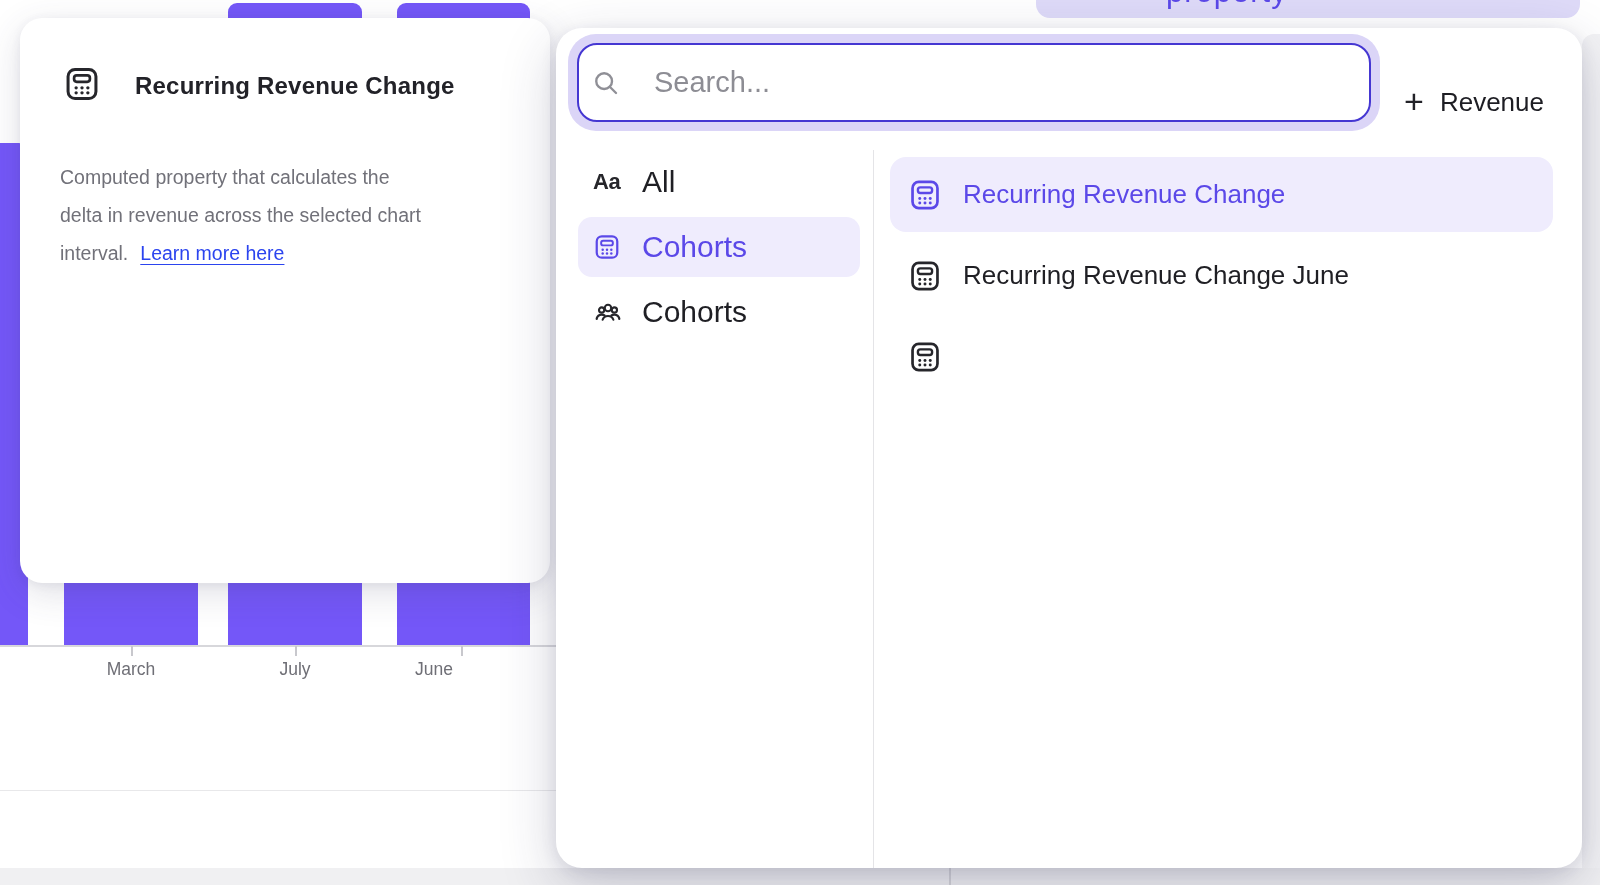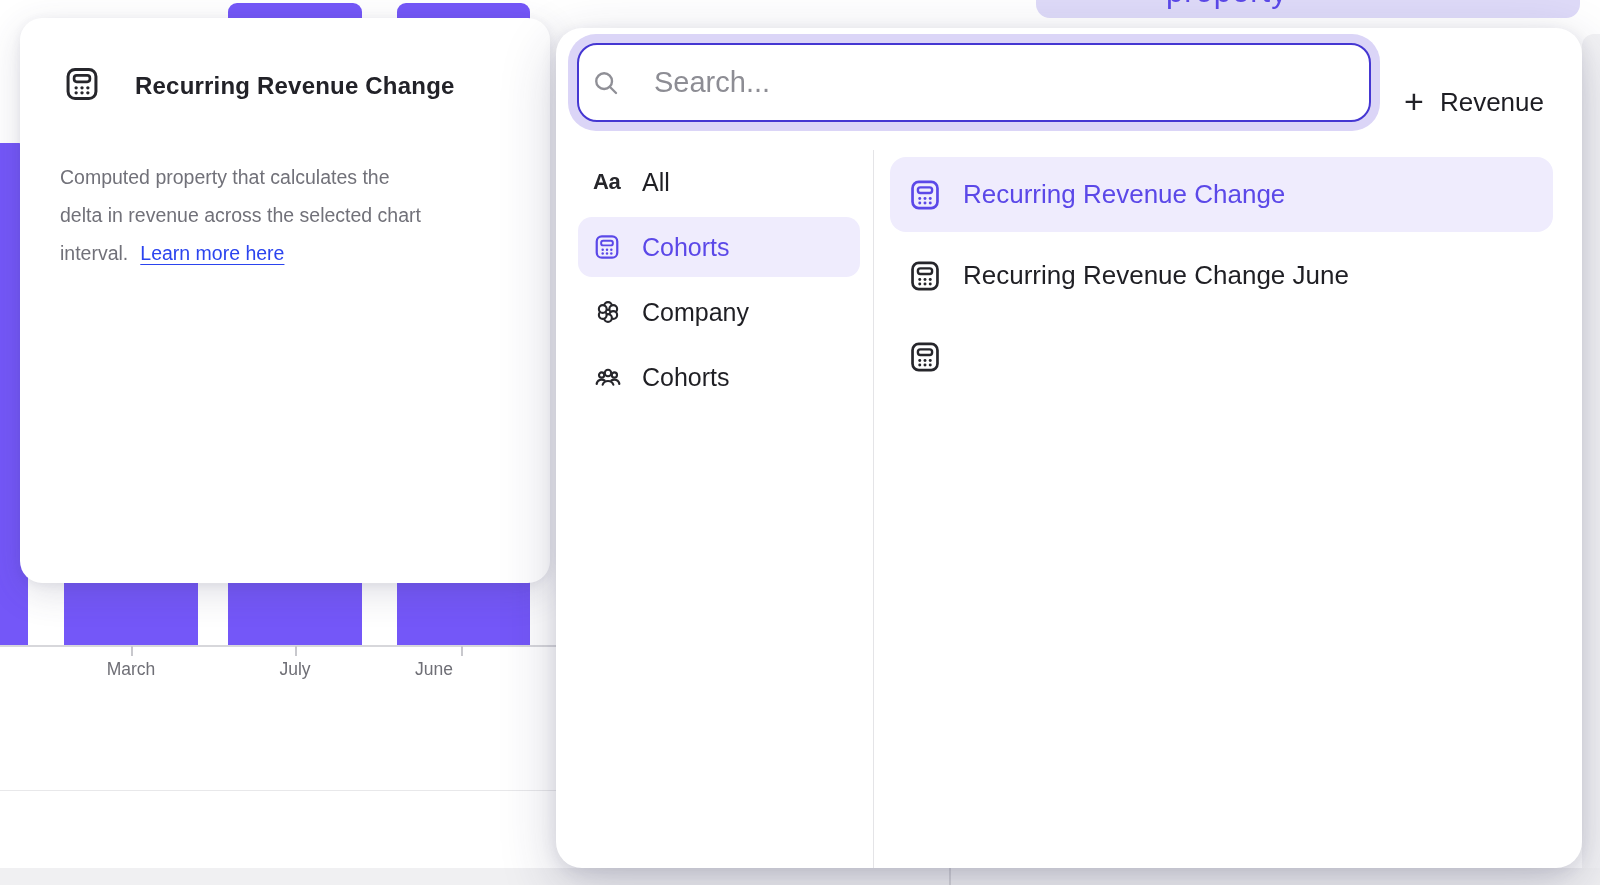--- a/index.html
+++ b/index.html
@@ -74,21 +74,21 @@
   .create-label { font-size:26px; font-weight:500; color:#1d1d23; }
 
   .cat-list { position:absolute; left:22px; top:124px; width:282px; }
   .cat-row { height:60px; border-radius:14px; display:flex; align-items:center;
              padding-left:15px; gap:19px; margin-bottom:5px; cursor:pointer; }
   .cat-row.selected { background:#efecfd; }
   .cat-icon { width:30px; height:30px; display:flex; align-items:center; justify-content:flex-start;
               color:#26262b; flex:0 0 auto; }
   .cat-row.selected .cat-icon { color:#5b48e8; }
   .aa-glyph { font-size:22px; font-weight:600; color:#26262b; letter-spacing:-0.5px; }
-  .cat-label { font-size:25px; color:#1f1f24; }
+  .cat-label { font-size:30px; color:#1f1f24; }
   .cat-row.selected .cat-label { color:#5b48e8; }
 
   .v-divider { position:absolute; left:317px; top:122px; bottom:0; width:1px; background:#e4e4e7; }
 
   .result-list { position:absolute; left:334px; top:129px; width:663px; }
   .result-row { height:75px; border-radius:16px; display:flex; align-items:center;
                 padding-left:18px; gap:21px; margin-bottom:6px; cursor:pointer; }
   .result-row.selected { background:#efecfd; }
   .result-icon { width:34px; height:34px; color:#26262b; flex:0 0 auto; }
   .result-row.selected .result-icon { color:#5b48e8; }
@@ -177,33 +177,20 @@
       <div class="cat-row selected">
         <span class="cat-icon">
           <svg width="28" height="28" viewBox="0 0 24 24">
               <use href="#calc-icon"></use>
             </svg>
         </span>
         <span class="cat-label">Cohorts</span>
       </div>
       <div class="cat-row">
         <span class="cat-icon">
-          <svg width="30" height="30" viewBox="0 0 24 24" fill="#ffffff" stroke="currentColor" stroke-width="1.7">
-            <circle cx="12" cy="7.2" r="3.1"></circle>
-            <circle cx="16.2" cy="9.6" r="3.1"></circle>
-            <circle cx="16.2" cy="14.4" r="3.1"></circle>
-            <circle cx="12" cy="16.8" r="3.1"></circle>
-            <circle cx="7.8" cy="14.4" r="3.1"></circle>
-            <circle cx="7.8" cy="9.6" r="3.1"></circle>
-          </svg>
-        </span>
-        <span class="cat-label">Company</span>
-      </div>
-      <div class="cat-row">
-        <span class="cat-icon">
           <svg width="30" height="30" viewBox="0 0 24 24" fill="none" stroke="currentColor" stroke-width="1.7" stroke-linecap="round">
             <circle cx="6.9" cy="10.4" r="2.1" fill="#ffffff"></circle>
             <circle cx="17.1" cy="10.4" r="2.1" fill="#ffffff"></circle>
             <path d="M2.9,17.6 a4.1,4.0 0 0 1 6.4,-2.8"></path>
             <path d="M21.1,17.6 a4.1,4.0 0 0 0 -6.4,-2.8"></path>
             <circle cx="12" cy="8.8" r="2.6" fill="#ffffff"></circle>
             <path d="M7.7,18.2 a4.5,4.3 0 0 1 8.6,0"></path>
           </svg>
         </span>
         <span class="cat-label">Cohorts</span>

